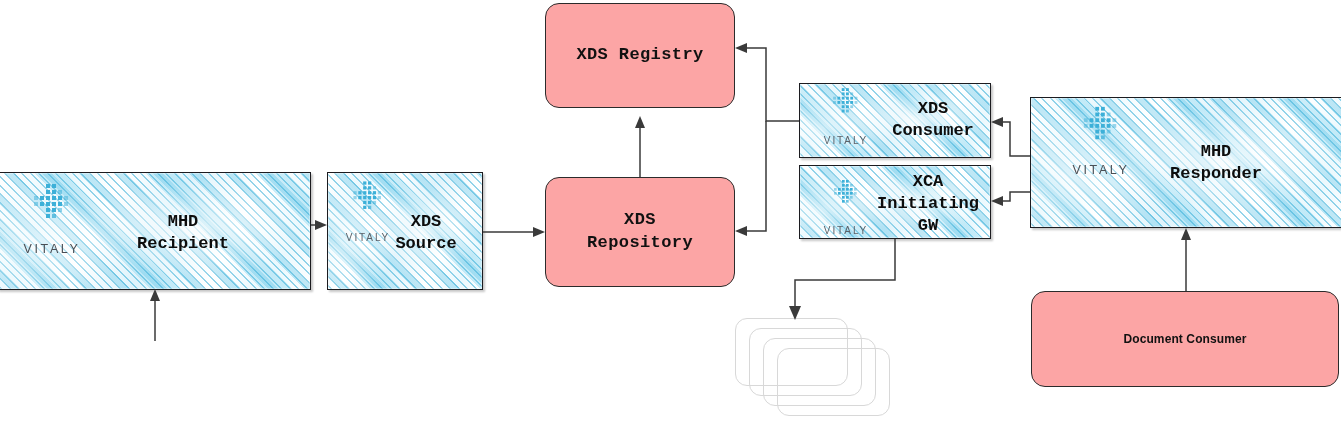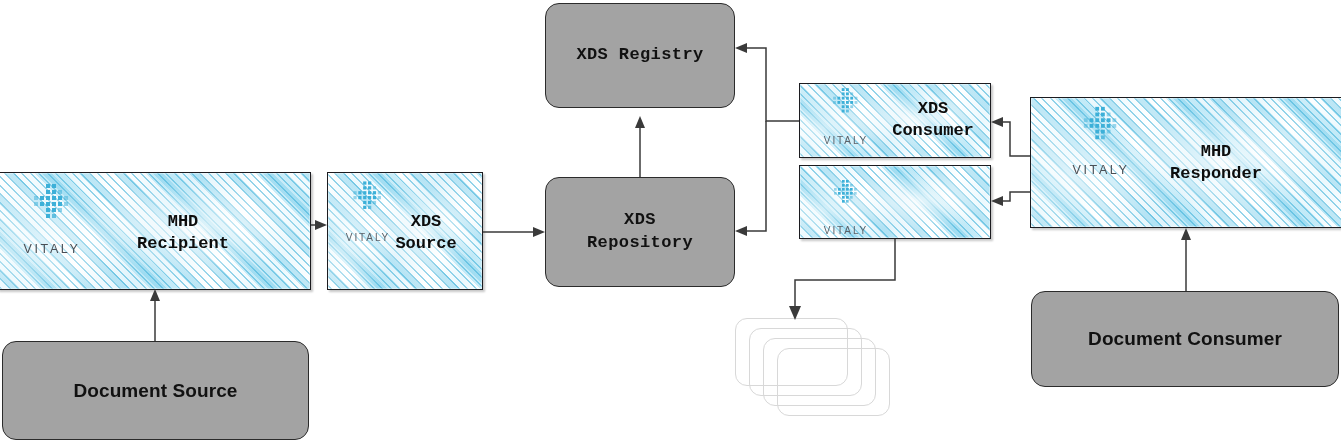--- a/index.html
+++ b/index.html
@@ -15,40 +15,40 @@
     width: 1341px;
     height: 441px;
     background: #ffffff;
     overflow: hidden;
   }
 
   
   .plain-box {
     position: absolute;
     box-sizing: border-box;
-    background: #a3a3a3;
+    background: #fca5a5;
     border: 1.3px solid #2b2b2b;
     border-radius: 14px;
     display: flex;
     align-items: center;
     justify-content: center;
     text-align: center;
   }
   .plain-box .label {
     font-family: "Liberation Mono", "DejaVu Sans Mono", monospace;
     font-size: 17px;
     font-weight: bold;
     color: #111111;
     line-height: 1.35;
     white-space: pre-line;
     letter-spacing: 0.4px;
   }
   .plain-box.sans .label {
     font-family: "Liberation Sans", sans-serif;
-    font-size: 19px;
+    font-size: 12px;
     font-weight: bold;
     letter-spacing: 0.1px;
   }
 
   
   .vitaly-box {
     position: absolute;
     box-sizing: border-box;
     border: 1.4px solid #1c1c20;
     background-color: #ffffff;
@@ -145,23 +145,20 @@
 
   <div class="plain-box" style="left:545px; top:3px; width:190px; height:105px;">
     <span class="label">XDS Registry</span>
   </div>
 
   <div class="plain-box" style="left:545px; top:177px; width:190px; height:110px;">
     <span class="label">XDS
 Repository</span>
   </div>
 
-  <div class="plain-box sans" style="left:2px; top:341px; width:307px; height:99px;">
-    <span class="label">Document Source</span>
-  </div>
 
   <div class="plain-box sans" style="left:1031px; top:291px; width:308px; height:96px;">
     <span class="label">Document Consumer</span>
   </div>
 
   <div class="doc-stack" style="left:735px; top:318px; width:155px; height:98px;">
     <div class="sheet" style="left:0px;  top:0px;  width:113px; height:68px;"></div>
     <div class="sheet" style="left:14px; top:10px; width:113px; height:68px;"></div>
     <div class="sheet" style="left:28px; top:20px; width:113px; height:68px;"></div>
     <div class="sheet" style="left:42px; top:30px; width:113px; height:68px;"></div>
@@ -296,20 +293,23 @@
             <rect x="33" y="21" width="4" height="4" opacity="0.5"></rect>
           <rect x="15" y="27" width="4" height="4"></rect>
             <rect x="21" y="27" width="4" height="4"></rect>
             <rect x="27" y="27" width="4" height="4" opacity="0.55"></rect>
           <rect x="15" y="33" width="4" height="4"></rect>
             <rect x="21" y="33" width="4" height="4" opacity="0.75"></rect>
         </g>
       </svg>
       <span class="logo-word">VITALY</span>
     </div>
+    <div class="vbox-label" style="left:67px; top:5px; width:122px;">XCA
+Initiating
+GW</div>
   </div>
 
   <div class="vitaly-box" style="left:1030px; top:97px; width:315px; height:131px;">
     <div class="hatch-fade"></div>
     <div class="logo" style="left:24px; top:6px;">
       <svg class="logo-mark" width="40" height="40" viewBox="0 0 42 42" aria-hidden="true">
         <g fill="#3db0d8">
           <rect x="15" y="3" width="4" height="4"></rect>
             <rect x="21" y="3" width="4" height="4"></rect>
           <rect x="15" y="9" width="4" height="4"></rect>

